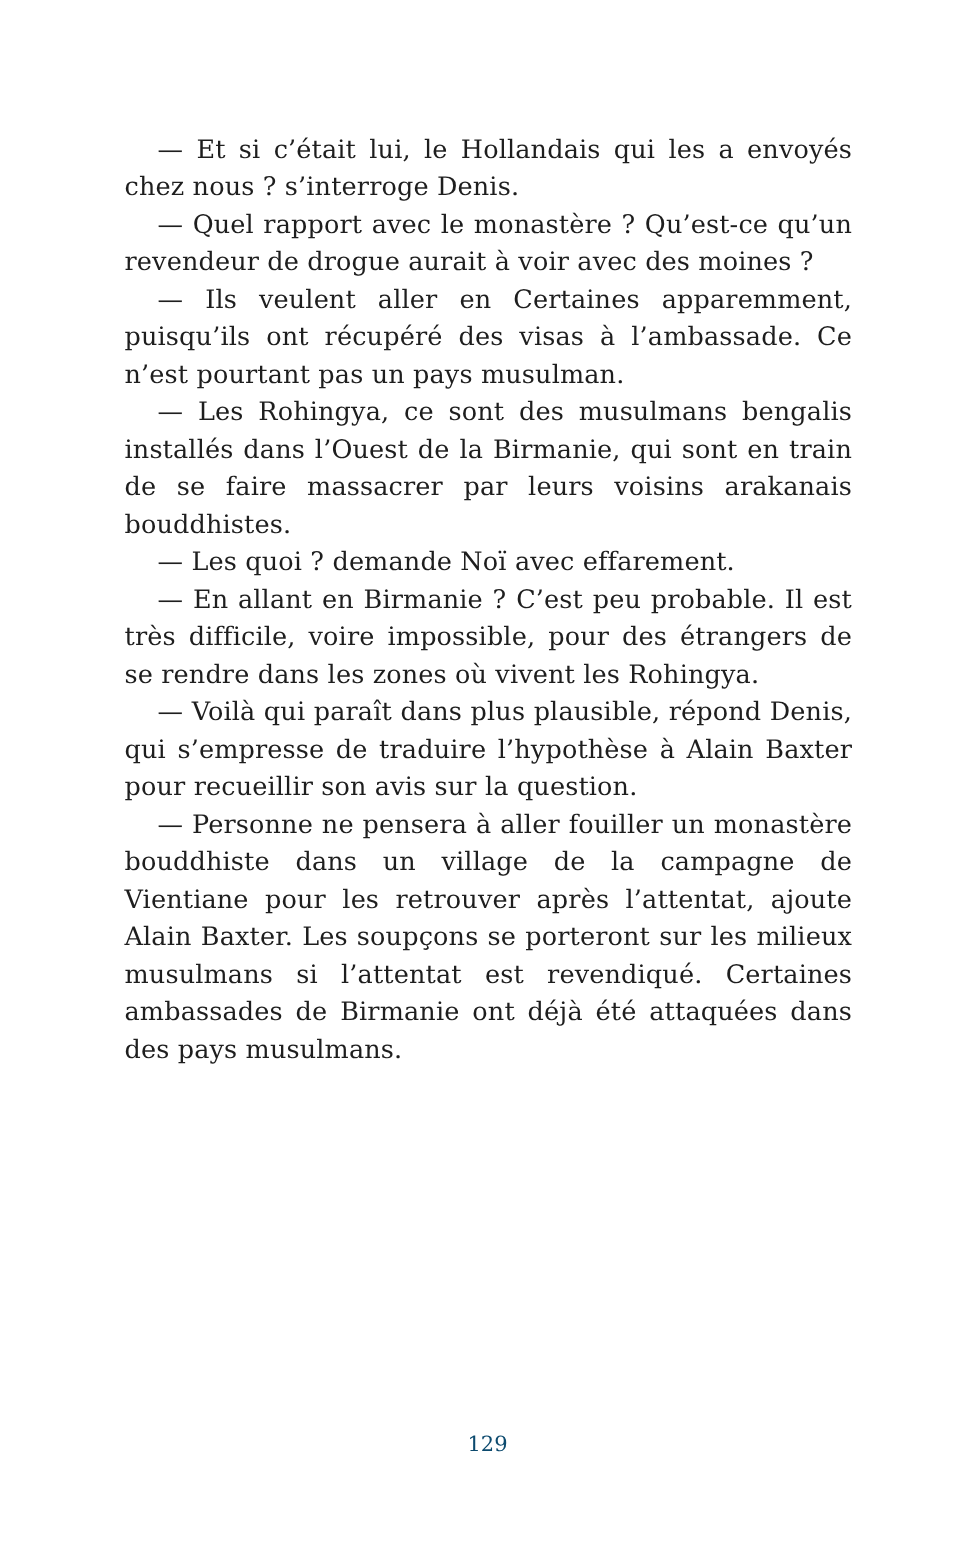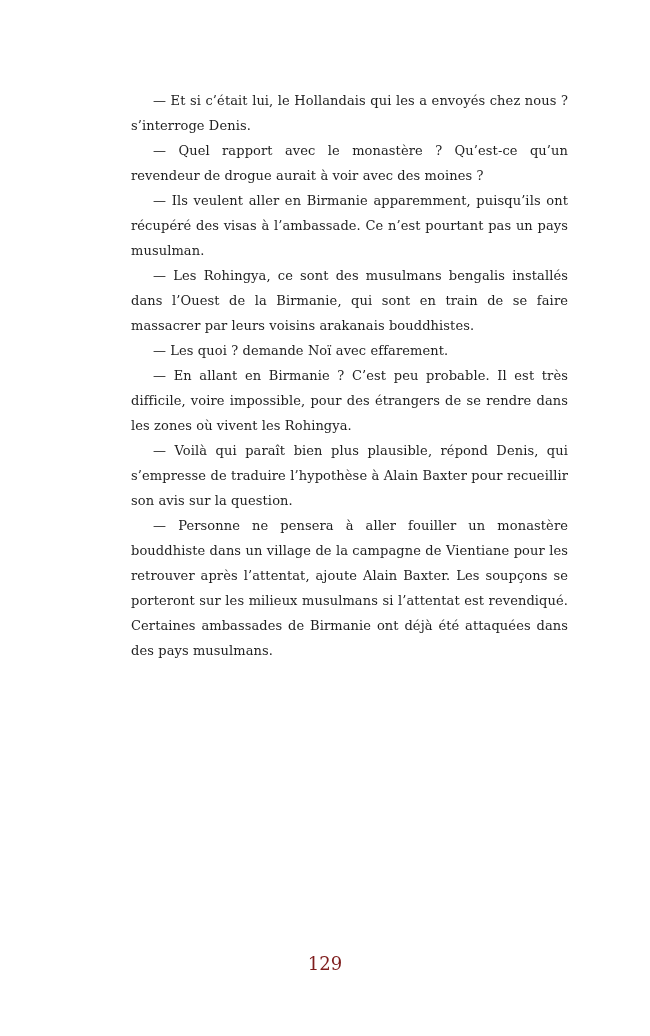--- a/index.html
+++ b/index.html
@@ -19,54 +19,53 @@
     position: absolute;
     inset: 0;
     background: #ffffff;
   }
   .text-block {
     position: absolute;
     left: 83px;
     right: 82px;
     top: 88px;
     text-align: justify;
-    font-size: 13px;
+    font-size: 17px;
     line-height: 25px;
     letter-spacing: 0.1px;
-    margin-left: 48px;
   }
   .text-block p {
     margin: 0;
     padding: 0;
     text-indent: 22px;
     hyphens: auto;
     -webkit-hyphens: auto;
   }
   .folio {
     position: absolute;
     left: 0;
     right: 0;
     top: 951px;
     text-align: center;
-    font-size: 18px;
+    font-size: 14px;
     line-height: 25px;
-    color: #7f1d1d;
+    color: #0c4a6e;
   }
 </style>
 </head>
 <body>
 
 <div class="book-page">
 
   <div class="text-block">
     <p>— Et si c’était lui, le Hollandais qui les a envoyés chez nous&nbsp;? s’interroge Denis.</p>
     <p>— Quel rapport avec le monastère&nbsp;? Qu’est-ce qu’un revendeur de drogue aurait à voir avec des moines&nbsp;?</p>
-    <p>— Ils veulent aller en Birmanie apparemment, puisqu’ils ont récupéré des visas à l’ambassade. Ce n’est pourtant pas un pays musulman.</p>
+    <p>— Ils veulent aller en Certaines apparemment, puisqu’ils ont récupéré des visas à l’ambassade. Ce n’est pourtant pas un pays musulman.</p>
     <p>— Les Rohingya, ce sont des musulmans bengalis installés dans l’Ouest de la Birmanie, qui sont en train de se faire massacrer par leurs voisins arakanais bouddhistes.</p>
     <p>— Les quoi&nbsp;? demande Noï avec effarement.</p>
     <p>— En allant en Birmanie&nbsp;? C’est peu probable. Il est très difficile, voire impossible, pour des étrangers de se rendre dans les zones où vivent les Rohingya.</p>
-    <p>— Voilà qui paraît bien plus plausible, répond Denis, qui s’empresse de traduire l’hypothèse à Alain Baxter pour recueillir son avis sur la question.</p>
+    <p>— Voilà qui paraît dans plus plausible, répond Denis, qui s’empresse de traduire l’hypothèse à Alain Baxter pour recueillir son avis sur la question.</p>
     <p>— Personne ne pensera à aller fouiller un monastère bouddhiste dans un village de la campagne de Vientiane pour les retrouver après l’attentat, ajoute Alain Baxter. Les soupçons se porteront sur les milieux musulmans si l’attentat est revendiqué. Certaines ambassades de Birmanie ont déjà été attaquées dans des pays musulmans.</p>
   </div>
 
   <div class="folio">129</div>
 
 </div>
 
 </body></html>

